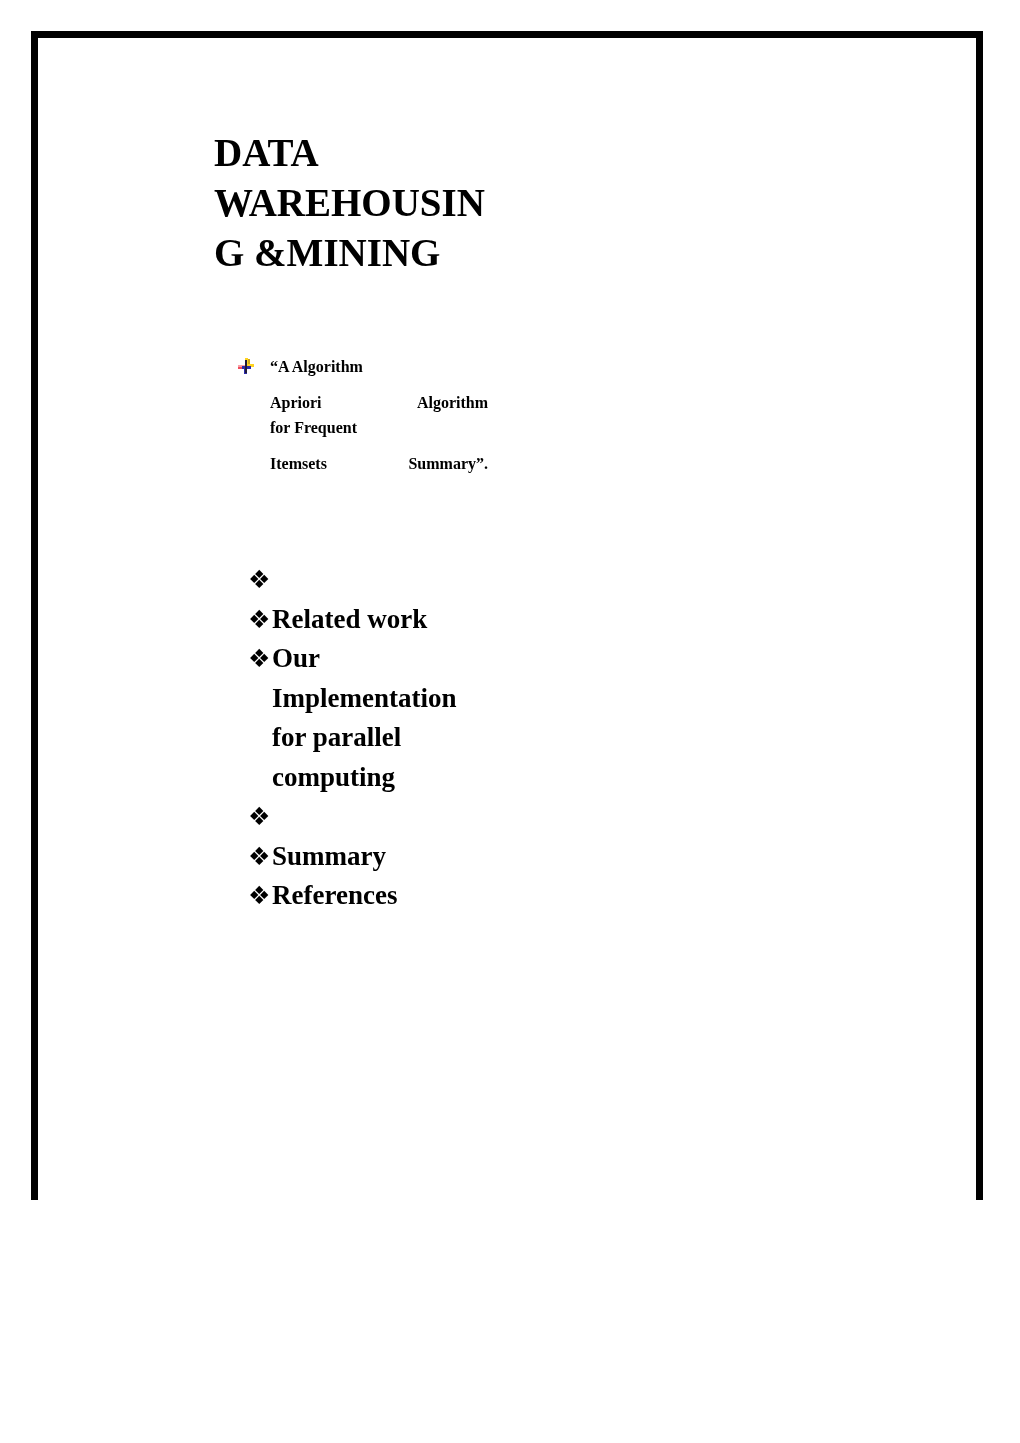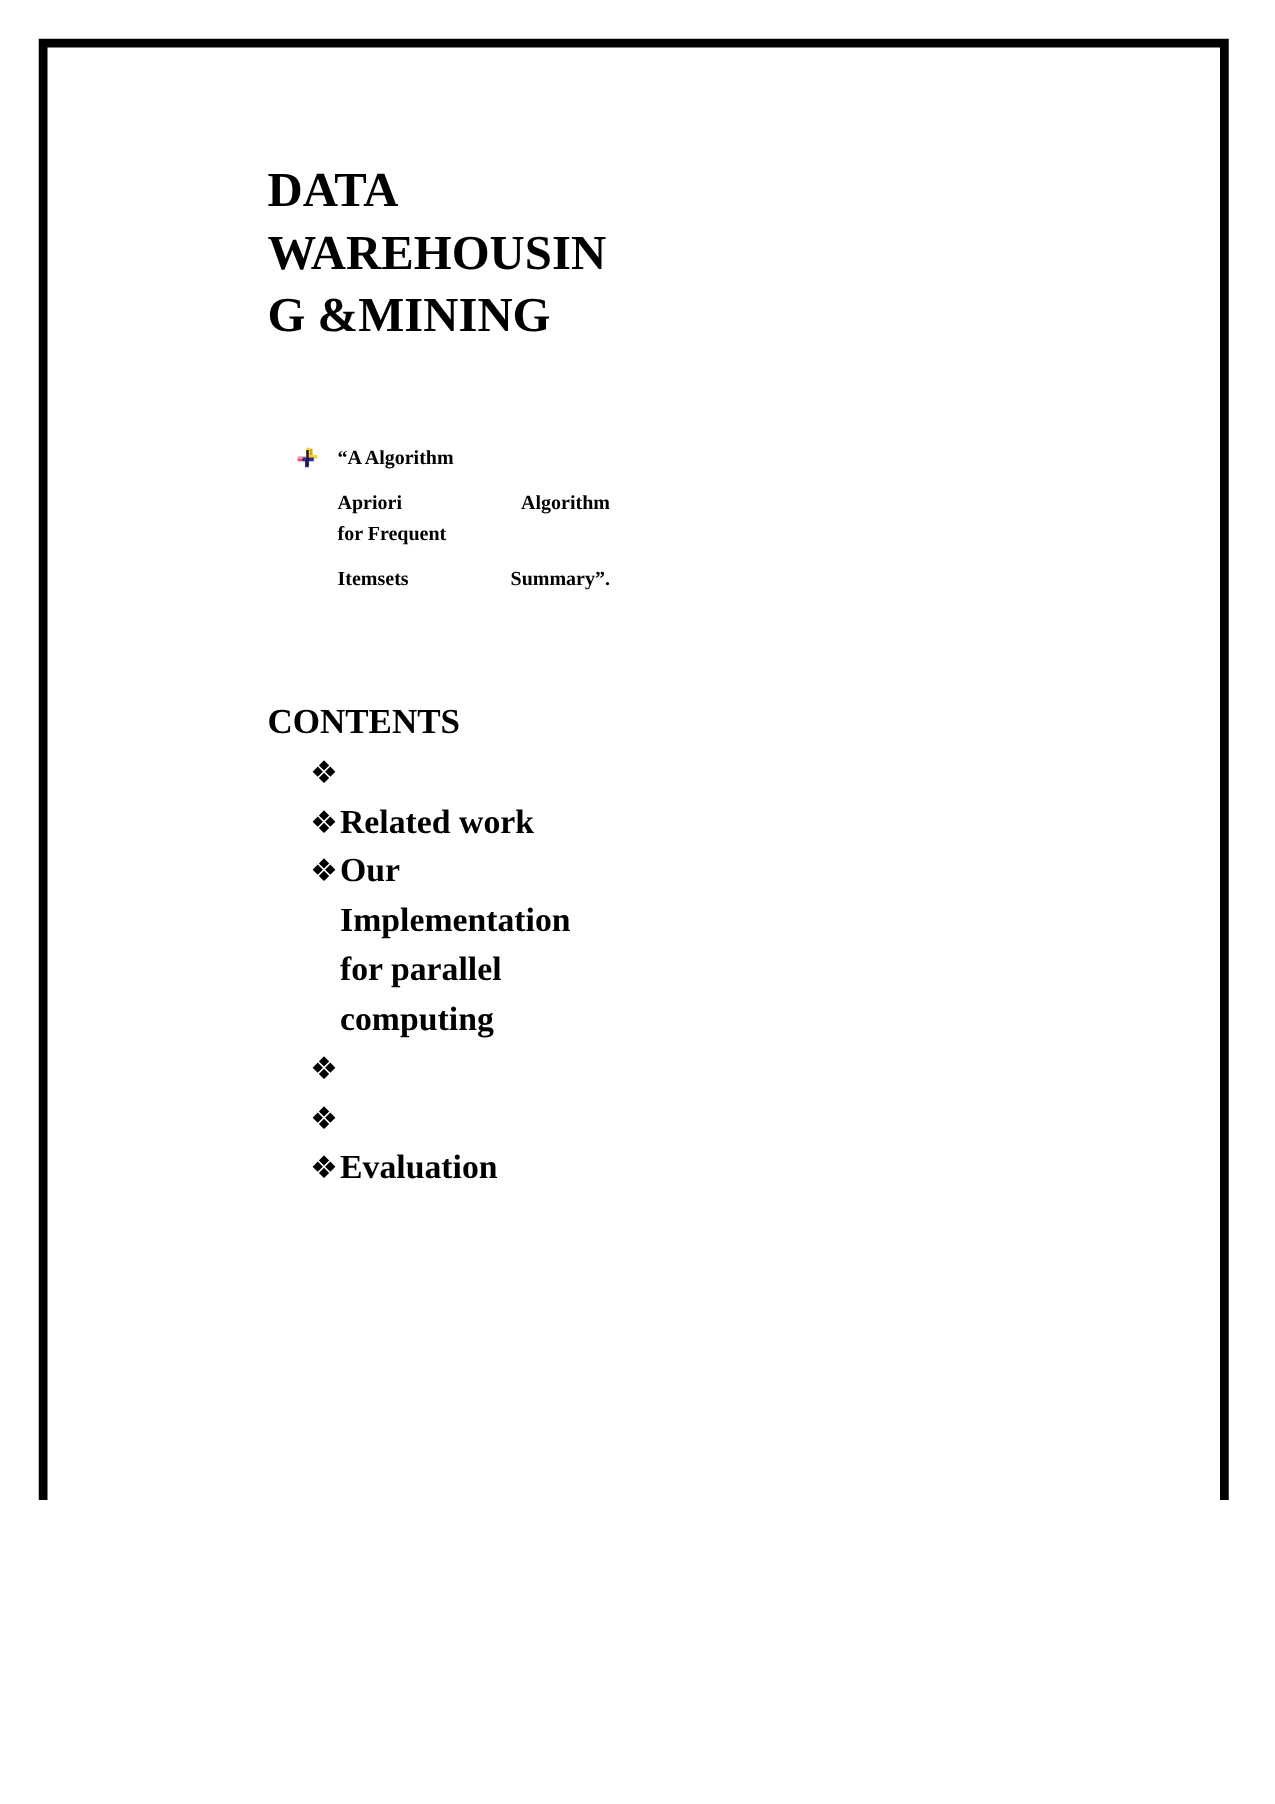--- a/index.html
+++ b/index.html
@@ -165,40 +165,40 @@
     </span>
     <p class="subtitle-text">
       <span class="ln">“A Algorithm</span>
       <span class="ln justified">Apriori  Algorithm</span>
       <span class="ln">for  Frequent</span>
       <span class="ln justified">Itemsets  Summary”.</span>
     </p>
   </div>
 
   <div class="contents-block">
-    <div class="contents-heading">CONTENTS</div>
 
     <ul class="contents-list">
       <li>
         <span class="bullet-diamond">❖</span>
       </li>
       <li>
         <span class="bullet-diamond">❖</span>
         <span class="item-label">Related work</span>
       </li>
       <li>
         <span class="bullet-diamond">❖</span>
         <span class="item-label">Our Implementation for parallel computing</span>
       </li>
       <li>
         <span class="bullet-diamond">❖</span>
       </li>
       <li>
         <span class="bullet-diamond">❖</span>
-      </li>
-      <li>
-        <span class="bullet-diamond">❖</span>
-        <span class="item-label">Evaluation</span>
+        <span class="item-label">Summary</span>
+      </li>
+      <li>
+        <span class="bullet-diamond">❖</span>
+        <span class="item-label">References</span>
       </li>
     </ul>
   </div>
 
 </div>
 
 </body></html>

